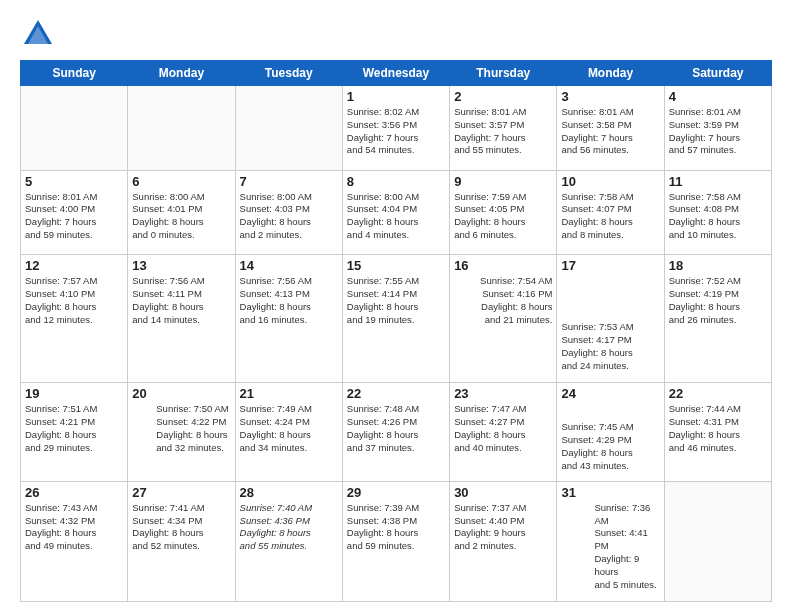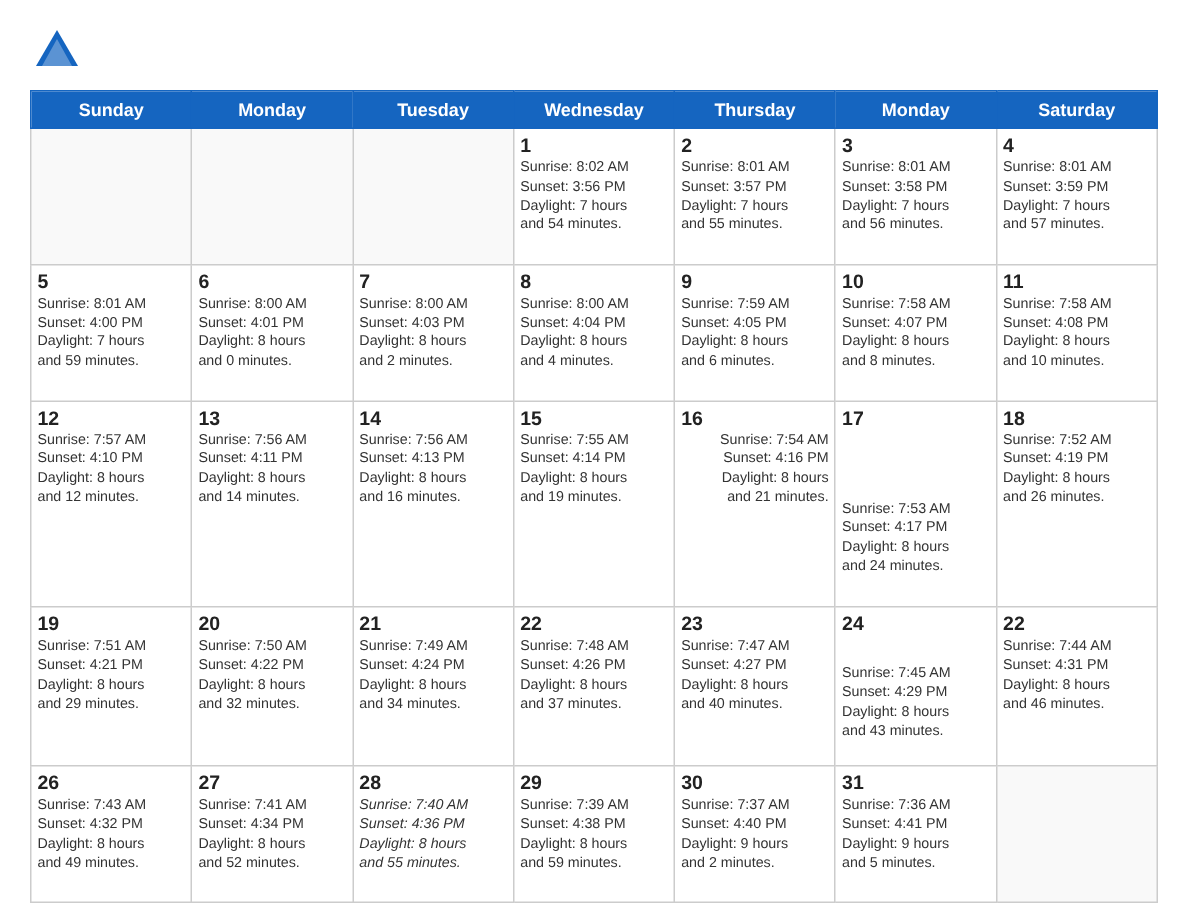--- a/index.html
+++ b/index.html
@@ -273,21 +273,21 @@
         <tr>
           <td>
             <span class="day-number">19</span>
             <div class="day-info" style="white-space: pre-line;">Sunrise: 7:51 AM
 Sunset: 4:21 PM
 Daylight: 8 hours
 and 29 minutes.</div>
           </td>
           <td>
             <span class="day-number">20</span>
-            <div class="day-info" style="white-space: pre-line;">Sunrise: 7:50 AM
+            <div class="day-info" style="white-space: pre-line; margin-left: 24px;">Sunrise: 7:50 AM
 Sunset: 4:22 PM
 Daylight: 8 hours
 and 32 minutes.</div>
           </td>
           <td>
             <span class="day-number">21</span>
             <div class="day-info" style="white-space: pre-line;">Sunrise: 7:49 AM
 Sunset: 4:24 PM
 Daylight: 8 hours
 and 34 minutes.</div>
@@ -352,21 +352,21 @@
           </td>
           <td>
             <span class="day-number">30</span>
             <div class="day-info" style="white-space: pre-line;">Sunrise: 7:37 AM
 Sunset: 4:40 PM
 Daylight: 9 hours
 and 2 minutes.</div>
           </td>
           <td>
             <span class="day-number">31</span>
-            <div class="day-info" style="white-space: pre-line;">Sunrise: 7:36 AM
+            <div class="day-info" style="white-space: pre-line; margin-left: 33px;">Sunrise: 7:36 AM
 Sunset: 4:41 PM
 Daylight: 9 hours
 and 5 minutes.</div>
           </td>
           <td class="empty"></td>
         </tr>
       </tbody>
   </table>
 </div>
 

